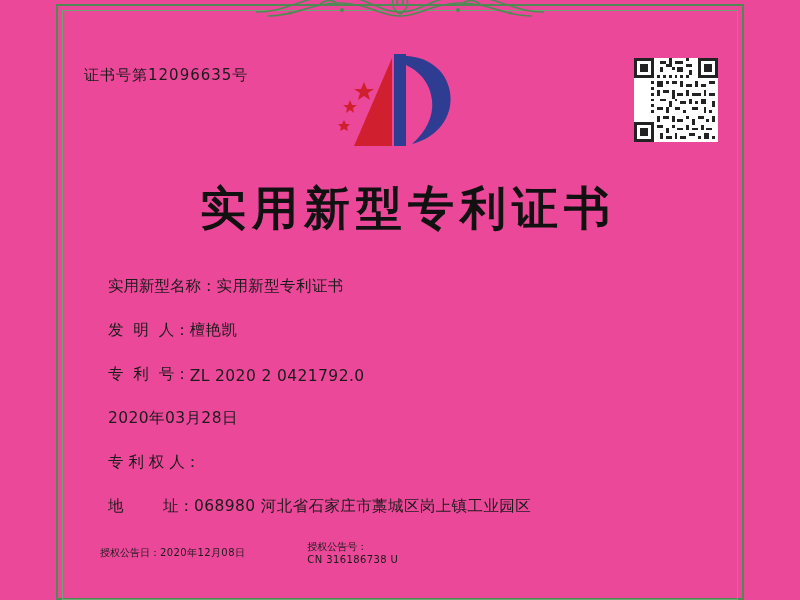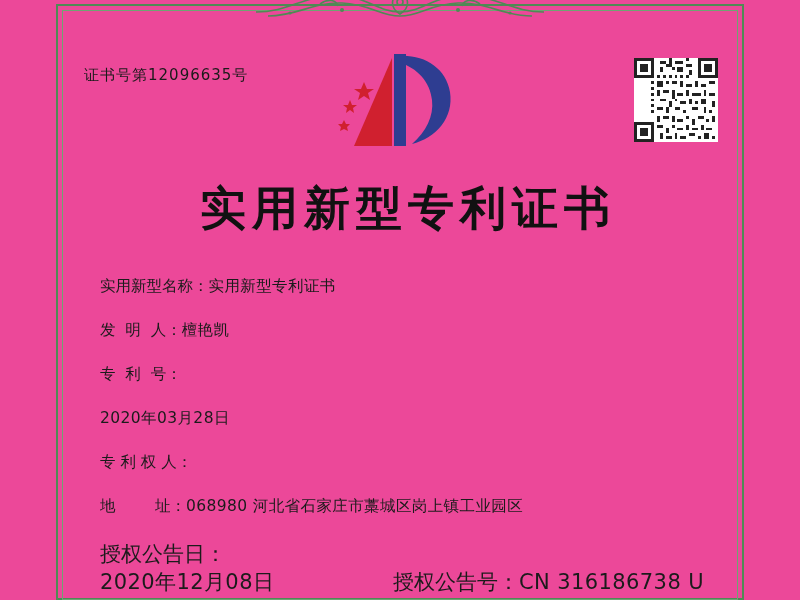--- a/index.html
+++ b/index.html
@@ -103,40 +103,42 @@
     top: 276px;
     right: 96px;
   }
   .field-row {
     display: flex;
     align-items: flex-end;
     margin-bottom: 23px;
     font-size: 15.5px;
     color: #1b1b1b;
     font-family: "DejaVu Sans", "Liberation Sans", sans-serif;
+    margin-left: 8px;
   }
   .field-label {
     white-space: pre;
     flex: 0 0 auto;
   }
   .field-value {
     white-space: pre;
     letter-spacing: 0.4px;
   }
   .row-split {
     display: flex;
-    align-items: flex-end;
-    font-size: 21px;
+    align-items: center;
+    font-size: 10px;
     color: #1b1b1b;
     font-family: "DejaVu Sans", "Liberation Sans", sans-serif;
   }
   .row-split .seg2 {
-    margin-left: 42px;
+    margin-left: 62px;
     display: flex;
     align-items: baseline;
+    flex-direction: column;
   }
 </style>
 </head>
 <body>
 
 <div class="certificate">
 
   <div class="border-outer"></div>
   <div class="border-inner"></div>
 
@@ -292,20 +294,21 @@
       <span class="field-value">实用新型专利证书</span>
     </div>
 
     <div class="field-row">
       <span class="field-label">发  明  人：</span>
       <span class="field-value">檀艳凯</span>
     </div>
 
     <div class="field-row">
       <span class="field-label">专  利  号：</span>
+      <span class="field-value">ZL 2020 2 0421792.0</span>
     </div>
 
     <div class="field-row">
       <span class="field-value">2020年03月28日</span>
     </div>
 
     <div class="field-row">
       <span class="field-label">专 利 权 人：</span>
     </div>
 

